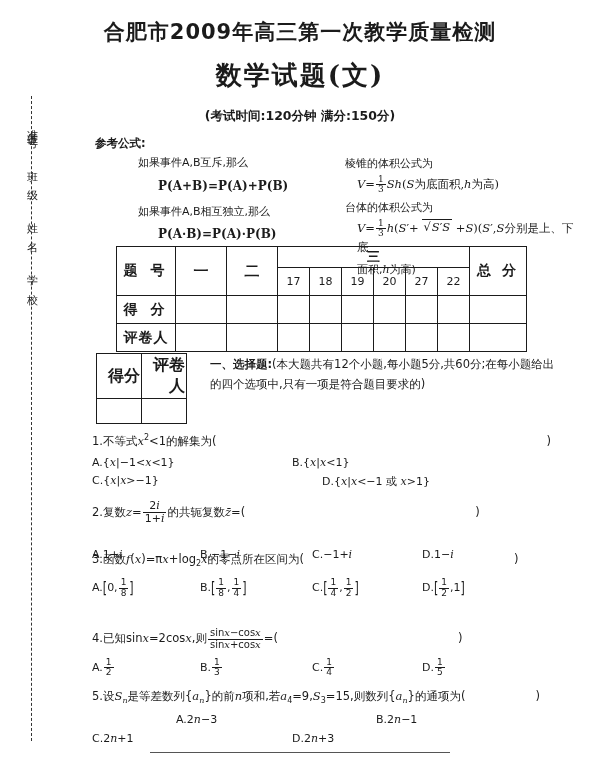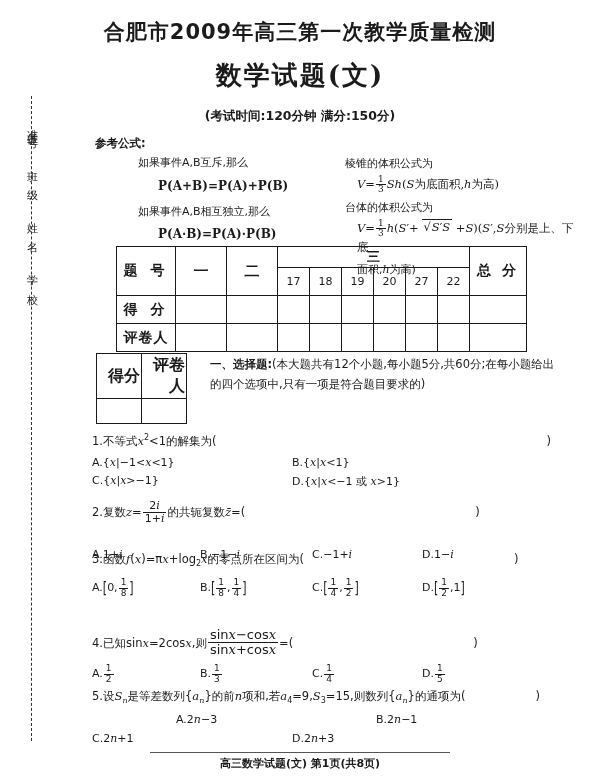--- a/index.html
+++ b/index.html
@@ -195,21 +195,21 @@
   </div>
 
   <div class="q" style="top:432px;">
     <div class="qstem">
       1.不等式<span class="mi">x</span><sup>2</sup>&lt;1的解集为(<span style="display:inline-block;width:330px;"></span>)
     </div>
     <div class="opts" style="margin-top:6px;">
       <div class="opt o1" style="width:200px;">A.{<span class="mi">x</span>|−1&lt;<span class="mi">x</span>&lt;1}</div>
       <div class="opt o2">B.{<span class="mi">x</span>|<span class="mi">x</span>&lt;1}</div>
     </div>
-    <div class="opts" style="">
+    <div class="opts" style="gap:30px;">
       <div class="opt o1" style="width:200px;">C.{<span class="mi">x</span>|<span class="mi">x</span>&gt;−1}</div>
       <div class="opt o2">D.{<span class="mi">x</span>|<span class="mi">x</span>&lt;−1 或 <span class="mi">x</span>&gt;1}</div>
     </div>
   </div>
 
   <div class="q" style="top:500px;">
     <div class="qstem">
       2.复数<span class="mi">z</span>=<span class="frac" style="font-size:11px;"><span class="num">2<span class="mi">i</span></span><span class="den">1+<span class="mi">i</span></span></span>的共轭复数<span class="mi">z̄</span>=(<span style="display:inline-block;width:230px;"></span>)
     </div>
     <div class="opts" style="margin-top:24px;">
@@ -227,21 +227,21 @@
     <div class="opts" style="margin-top:8px;">
       <div class="opt o1">A.<span class="brk">[</span>0,<span class="frac"><span class="num">1</span><span class="den">8</span></span><span class="brk">]</span></div>
       <div class="opt o2">B.<span class="brk">[</span><span class="frac"><span class="num">1</span><span class="den">8</span></span>,<span class="frac"><span class="num">1</span><span class="den">4</span></span><span class="brk">]</span></div>
       <div class="opt o3">C.<span class="brk">[</span><span class="frac"><span class="num">1</span><span class="den">4</span></span>,<span class="frac"><span class="num">1</span><span class="den">2</span></span><span class="brk">]</span></div>
       <div class="opt o4">D.<span class="brk">[</span><span class="frac"><span class="num">1</span><span class="den">2</span></span>,1<span class="brk">]</span></div>
     </div>
   </div>
 
   <div class="q" style="top:628px;">
     <div class="qstem">
-      4.已知sin<span class="mi">x</span>=2cos<span class="mi">x</span>,则<span class="frac" style="font-size:13px;"><span class="num">sin<span class="mi">x</span>−cos<span class="mi">x</span></span><span class="den">sin<span class="mi">x</span>+cos<span class="mi">x</span></span></span>=(<span style="display:inline-block;width:180px;"></span>)
+      4.已知sin<span class="mi">x</span>=2cos<span class="mi">x</span>,则<span class="frac" style="font-size:10px;"><span class="num">sin<span class="mi">x</span>−cos<span class="mi">x</span></span><span class="den">sin<span class="mi">x</span>+cos<span class="mi">x</span></span></span>=(<span style="display:inline-block;width:180px;"></span>)
     </div>
     <div class="opts" style="margin-top:8px;">
       <div class="opt o1">A.<span class="frac"><span class="num">1</span><span class="den">2</span></span></div>
       <div class="opt o2">B.<span class="frac"><span class="num">1</span><span class="den">3</span></span></div>
       <div class="opt o3">C.<span class="frac"><span class="num">1</span><span class="den">4</span></span></div>
       <div class="opt o4">D.<span class="frac"><span class="num">1</span><span class="den">5</span></span></div>
     </div>
   </div>
 
   <div class="q" style="top:688px;">
@@ -252,15 +252,14 @@
       <div class="opt o1" style="width:200px;">A.2<span class="mi">n</span>−3</div>
       <div class="opt o2">B.2<span class="mi">n</span>−1</div>
     </div>
     <div class="opts" style="margin-top:6px;">
       <div class="opt o1" style="width:200px;">C.2<span class="mi">n</span>+1</div>
       <div class="opt o2">D.2<span class="mi">n</span>+3</div>
     </div>
   </div>
 
   <div class="footline"></div>
-  <div class="footer">高三数学试题(文)  第1页(共8页)</div>
 
 </div>
 
 </body></html>

